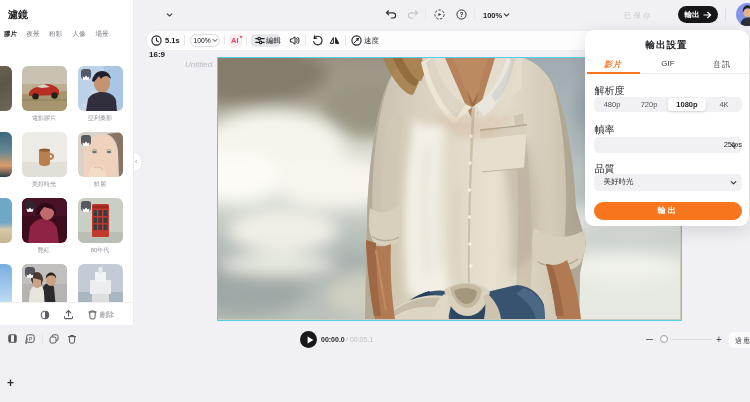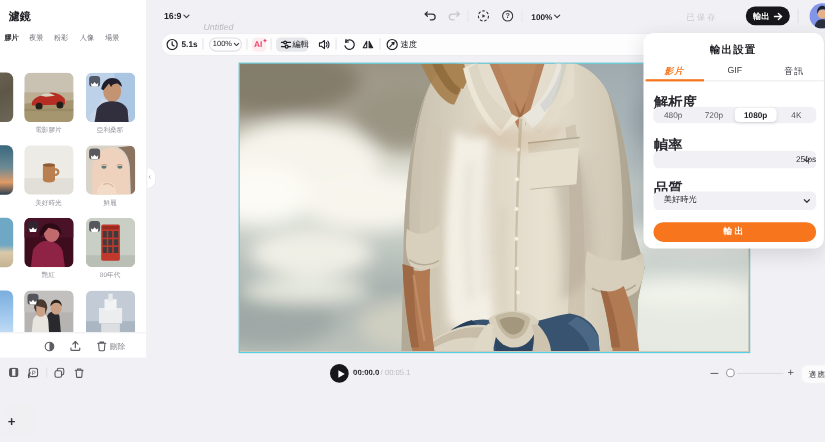--- a/index.html
+++ b/index.html
@@ -10,31 +10,31 @@
   #panel { left:0; top:0; width:134px; height:325px; background:#fff; border-right:1px solid #ececf0; overflow:hidden; }
   #ptitle { left:8px; top:8px; font-size:10px; font-weight:bold; color:#1d1d22; }
   .ptab { top:30px; font-size:6.5px; color:#74747c; }
   .ptab.on { color:#2a2a30; font-weight:bold; }
   .th { width:45px; height:45px; border-radius:6px; overflow:hidden; }
   .lbl { width:45px; top:0; font-size:6px; color:#94949c; text-align:center; white-space:nowrap; }
   .badge { left:3px; top:3px; width:10px; height:10px; border-radius:3px; background:rgba(42,42,52,.72); color:#fff; }
   
   #pbottom { left:0; top:302px; width:133px; height:23px; background:#fff; border-top:1px solid #f0f0f3; }
   
-  .tbtext { font-size:8px; }
+  .tbtext { font-size:8px;margin-top:40px; }
   #saved { color:#c9c9cf; font-size:7.5px; }
   #exportbtn { left:678px; top:6px; width:40px; height:17px; background:#17171b; border-radius:8.5px; color:#fff; font-size:7.5px; font-weight:bold; display:flex; align-items:center; justify-content:center; gap:3px; }
   
   #pill { left:146px; top:29.5px; width:604px; height:21px; background:#fdfdfe; border:1px solid #ededf1; border-radius:10px; }
   .vdiv { width:1px; background:#e7e7eb; }
   
   #canvas { left:217px; top:56.5px; width:464.5px; height:264px; border:1.5px solid #55cfe5; background:#cdc9bd; }
   
   #pop { left:584.5px; top:30px; width:164px; height:196px; background:#fff; border-radius:9px; box-shadow:0 5px 18px rgba(30,30,40,.14); }
-  .plabel { font-size:13px; color:#29292f; font-weight:bold; }
+  .plabel { font-size:10px; color:#29292f; font-weight:normal; }
   .dd { left:9px; width:148.5px; height:16.5px; background:#f1f1f5; border-radius:5px; display:flex; align-items:center; font-size:7.5px; color:#2b2b32; }
 </style>
 </head>
 <body>
 
 <div class="abs" style="left:135px;top:0;width:615px;height:402px;background:#f1f1f5;"></div>
 
 <div class="abs tbtext" style="left:149px;top:10px;font-weight:bold;color:#202027;">16:9</div>
 <svg class="abs" style="left:166px;top:11.5px;" width="7" height="6" viewBox="0 0 7 6">
     <path d="M1.2 1.8 L3.5 4 L5.8 1.8" fill="none" stroke="#3c3c44" stroke-width="1.1" stroke-linecap="round" stroke-linejoin="round"></path>

